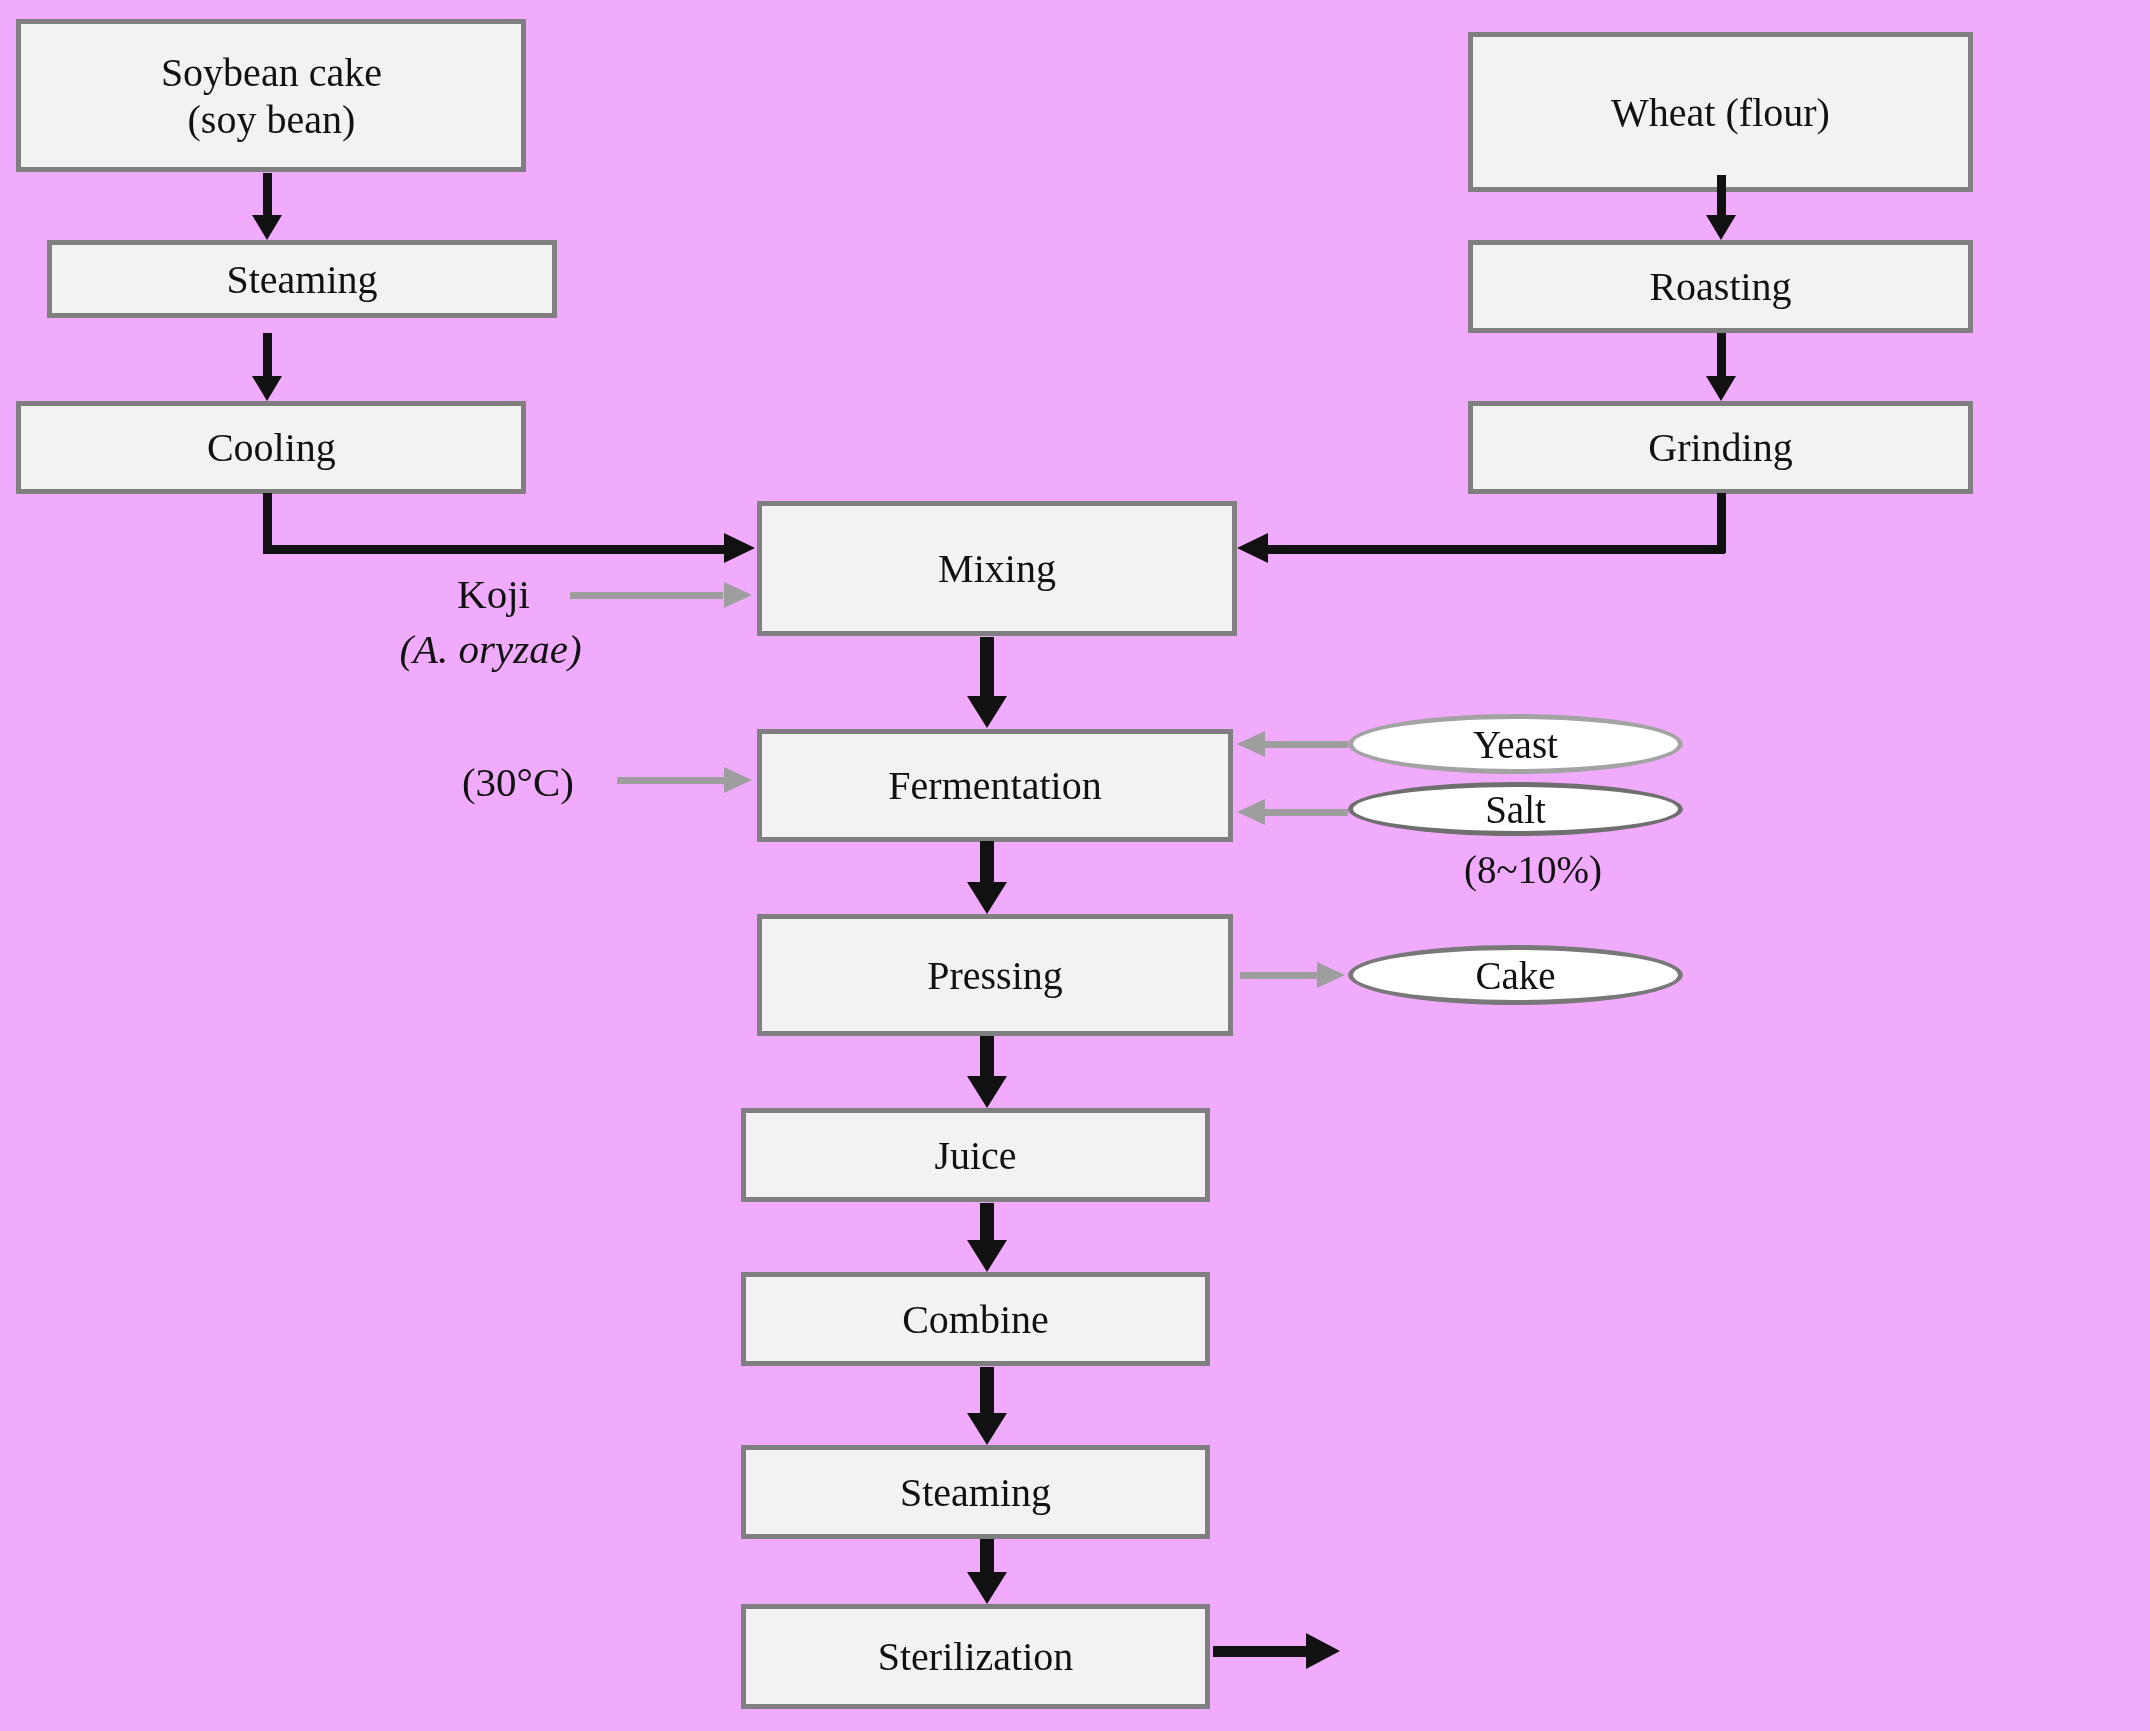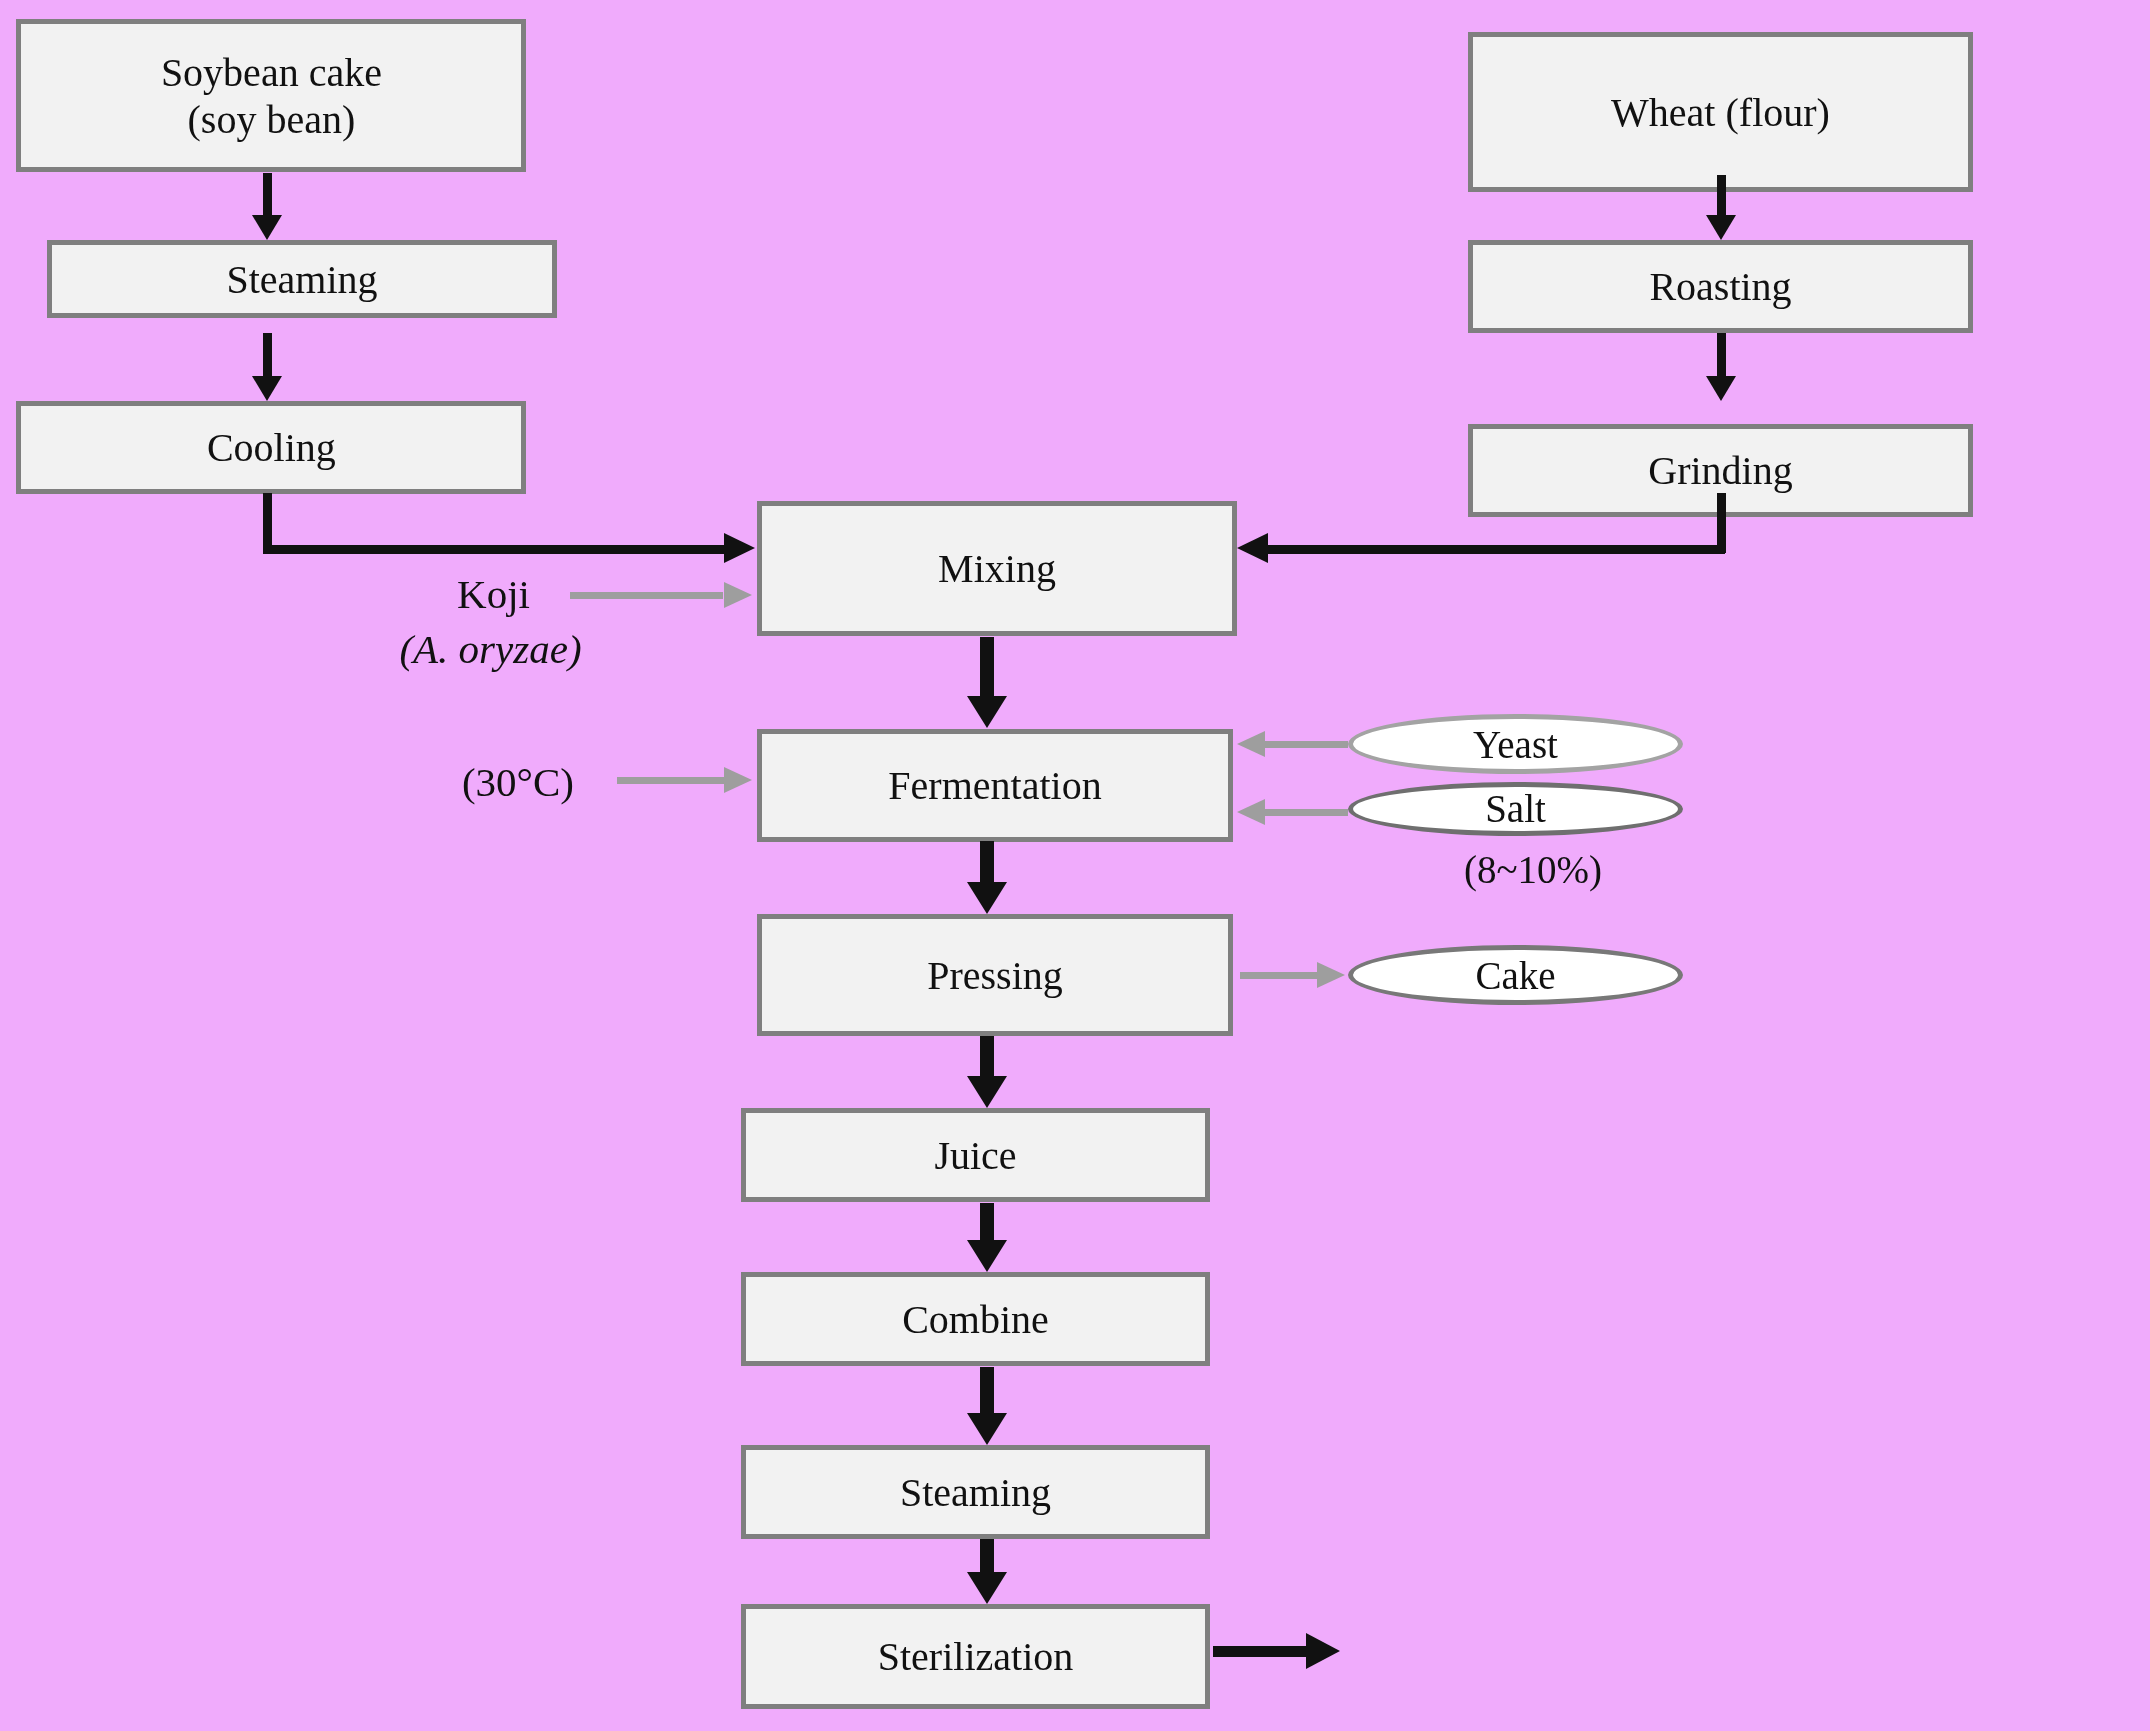--- a/index.html
+++ b/index.html
@@ -46,31 +46,31 @@
   .hr-big{border-top:18.5px solid transparent;border-bottom:18.5px solid transparent;border-left:34px solid var(--black-arrow);}
   .hr-gray{border-top:13.5px solid transparent;border-bottom:13.5px solid transparent;border-left:28.5px solid var(--gray-arrow);}
   .hl-gray{border-top:13.5px solid transparent;border-bottom:13.5px solid transparent;border-right:28.5px solid var(--gray-arrow);}
 
   
   #soybean{left:16.4px;top:19px;width:510px;height:153px;}
   #steaming{left:23px;top:240px;width:510px;height:78px;margin-left:24px;}
   #cooling{left:16.4px;top:401px;width:510px;height:93px;}
   #wheat{left:1468px;top:32px;width:505px;height:160px;}
   #roasting{left:1468px;top:240px;width:505px;height:93px;}
-  #grinding{left:1468px;top:424px;width:505px;height:93px;}
+  #grinding{left:1468px;top:401px;width:505px;height:93px;}
   #mixing{left:757px;top:501px;width:480px;height:135px;}
   #fermentation{left:757px;top:729px;width:476px;height:113px;}
   #pressing{left:757px;top:914px;width:476px;height:122px;}
   #juice{left:741px;top:1108px;width:469px;height:94px;}
   #combine{left:741px;top:1272px;width:469px;height:94px;}
   #filtering{left:741px;top:1445px;width:469px;height:94px;}
   #sterilization{left:741px;top:1604px;width:469px;height:105px;}
   #packing{left:1340px;top:1591px;width:793px;height:120px;}
   #yeast{left:1348px;top:714px;width:335px;height:60px;border:5px solid var(--yeast-border);}
-  #salt{left:1348px;top:782px;width:335px;height:54px;border:5px solid var(--salt-border);align-items:flex-end;}
+  #salt{left:1348px;top:782px;width:335px;height:54px;border:5px solid var(--salt-border);}
   #cake{left:1348px;top:945px;width:335px;height:60px;border:5px solid var(--cake-border);}
 
   
   #ann-koji{left:408px;top:572px;width:171px;}
   #ann-aoryzae{left:348px;top:627px;width:285px;}
   #ann-temp{left:411px;top:760px;width:214px;}
   #ann-saltpct{left:1419px;top:848px;width:228px;font-size:39px;}
 </style>
 </head>
 <body>

